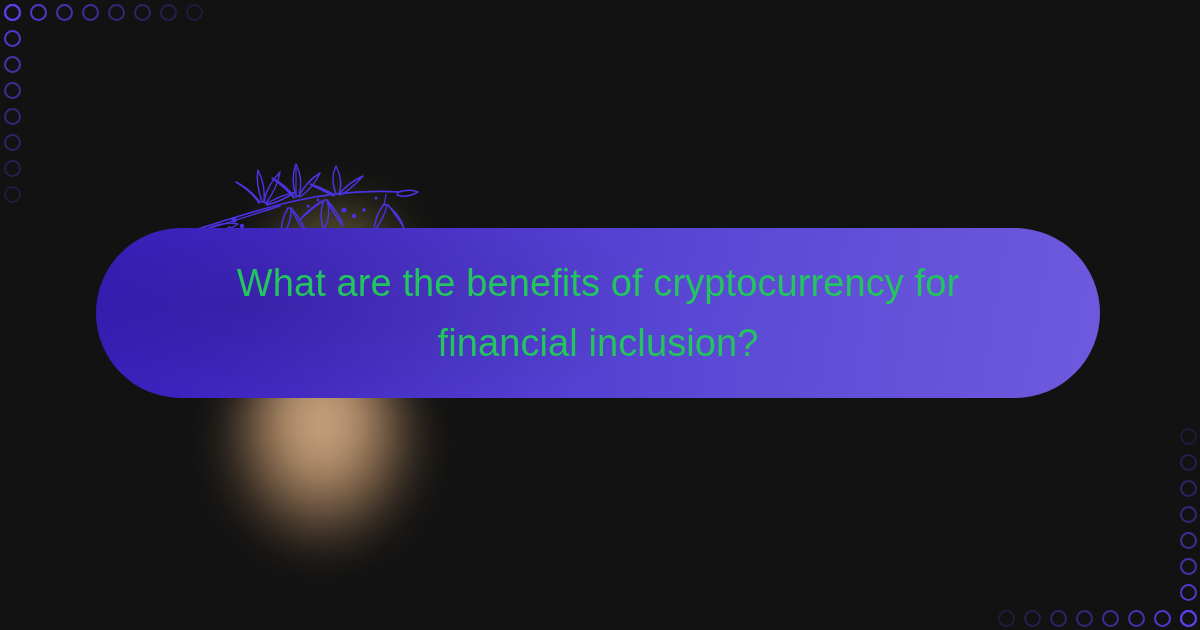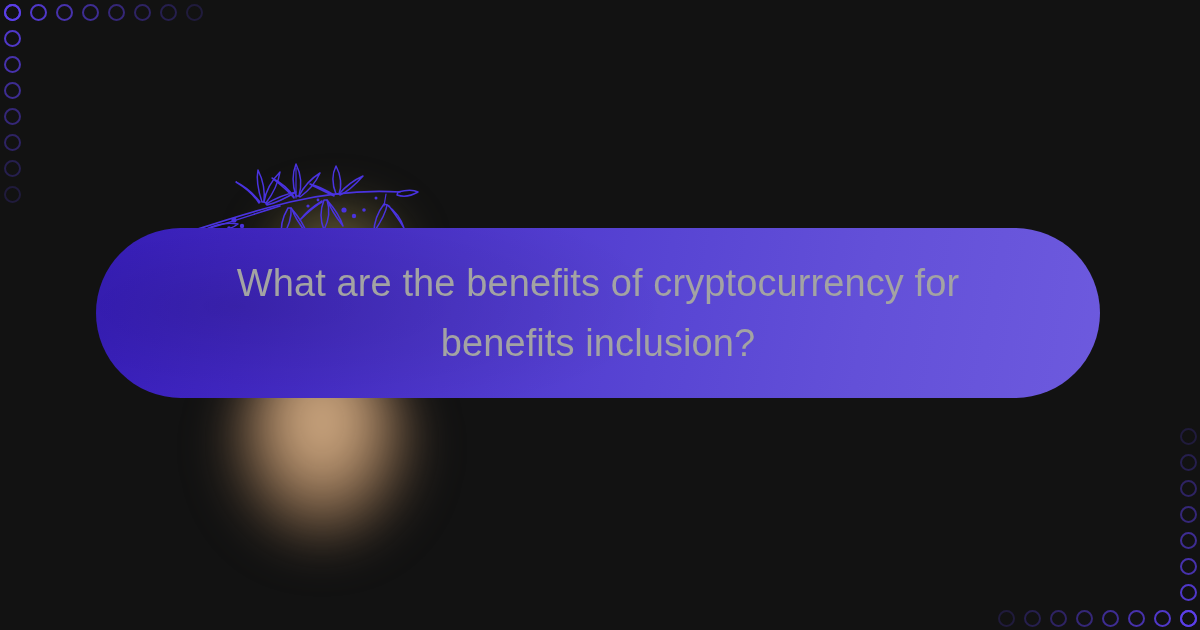--- a/index.html
+++ b/index.html
@@ -109,21 +109,21 @@
     top: 228px;
     width: 1004px;
     height: 170px;
     display: flex;
     flex-direction: column;
     align-items: center;
     justify-content: center;
     gap: 2px;
   }
   .headline-line {
-    color: #a3a3a3;
+    color: #22c55e;
     font-size: 38px;
     font-weight: 400;
     line-height: 58px;
     letter-spacing: 0.1px;
     white-space: nowrap;
     text-align: center;
   }
 </style>
 </head>
 <body>
@@ -216,16 +216,16 @@
     </svg>
   </div>
 
   <div class="pill-wrap">
     <div class="pill"></div>
     <div class="pill-inner-sheen"></div>
   </div>
 
   <div class="headline">
     <div class="headline-line">What are the benefits of cryptocurrency for</div>
-    <div class="headline-line">benefits inclusion?</div>
+    <div class="headline-line">financial inclusion?</div>
   </div>
 
 </div>
 
 </body></html>

